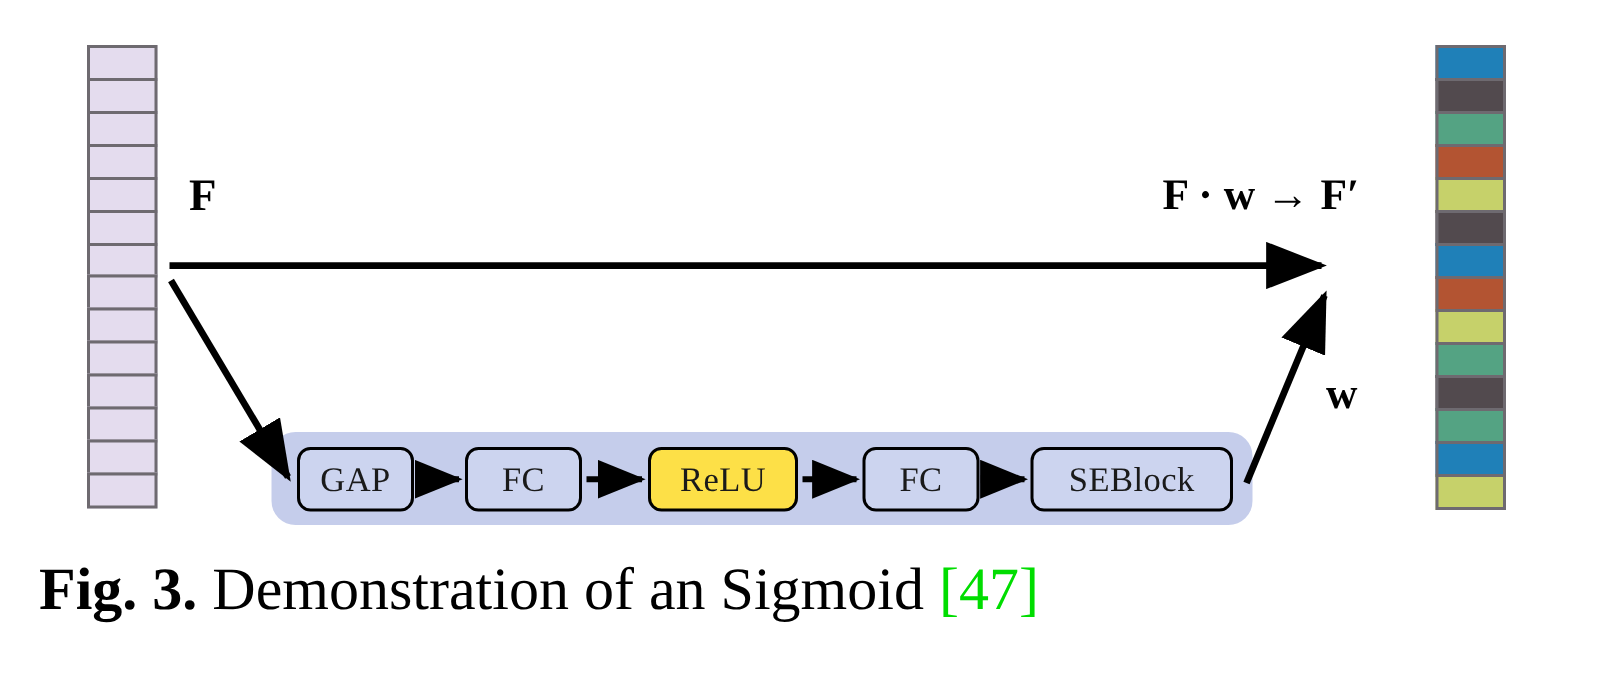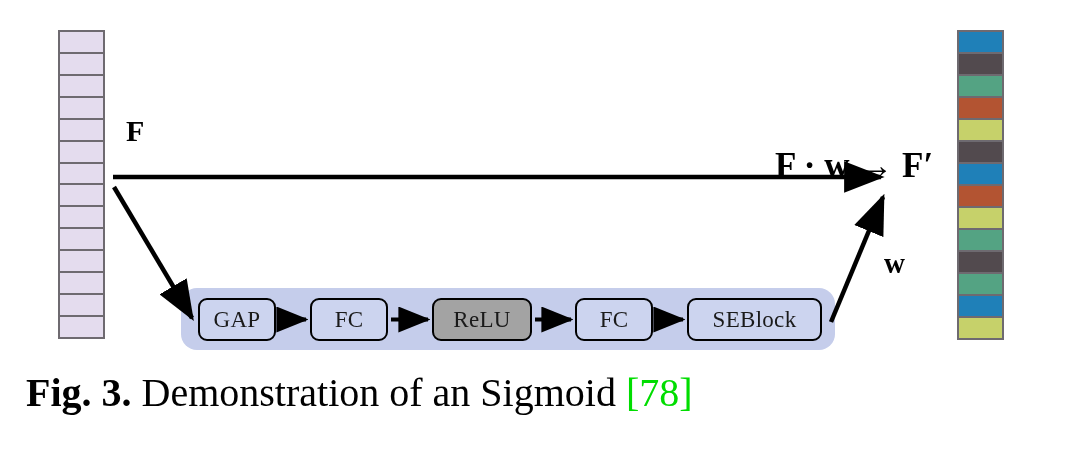--- a/index.html
+++ b/index.html
@@ -93,22 +93,21 @@
     line-height: 1;
   }
   #label-input-F {
     left: 126px;
     top: 116px;
     font-size: 30px;
   }
   #label-output-formula {
     left: 775px;
     top: 116px;
-    font-size: 35px;
-    margin-top: 32px;
+    font-size: 29px;
   }
   #label-weight-w {
     left: 884px;
     top: 249px;
     font-size: 29px;
   }
 
   
   #figure-caption {
     position: absolute;
@@ -177,21 +176,21 @@
     </div>
 
   <div id="se-block-container" style="background: rgb(197, 205, 235);"></div>
 
   <div id="se-stage-gap" class="se-stage" style="background: rgb(204, 212, 239); border-color: rgb(0, 0, 0);">
     <span>GAP</span>
   </div>
   <div id="se-stage-fc1" class="se-stage" style="background: rgb(204, 212, 239); border-color: rgb(0, 0, 0);">
     <span>FC</span>
   </div>
-  <div id="se-stage-relu" class="se-stage" style="background: #a3a3a3; border-color: rgb(0, 0, 0);">
+  <div id="se-stage-relu" class="se-stage" style="background: #fde047; border-color: rgb(0, 0, 0);">
     <span>ReLU</span>
   </div>
   <div id="se-stage-fc2" class="se-stage" style="background: rgb(204, 212, 239); border-color: rgb(0, 0, 0);">
     <span>FC</span>
   </div>
   <div id="se-stage-sigmoid" class="se-stage" style="background: rgb(204, 212, 239); border-color: rgb(0, 0, 0);">
     <span>SEBlock</span>
   </div>
 
   <div id="label-input-F" class="math-label">F</div>
@@ -220,16 +219,16 @@
     <line x1="831" y1="322" x2="883" y2="197" stroke="#000000" stroke-width="4.5" marker-end="url(#arrowhead-big)"></line>
 
     
     <line x1="279" y1="319.5" x2="306" y2="319.5" stroke="#000000" stroke-width="4" marker-end="url(#arrowhead-small)"></line>
     <line x1="391" y1="319.5" x2="428" y2="319.5" stroke="#000000" stroke-width="4" marker-end="url(#arrowhead-small)"></line>
     <line x1="535" y1="319.5" x2="571" y2="319.5" stroke="#000000" stroke-width="4" marker-end="url(#arrowhead-small)"></line>
     <line x1="656" y1="319.5" x2="683" y2="319.5" stroke="#000000" stroke-width="4" marker-end="url(#arrowhead-small)"></line>
   </svg>
 
   <div id="figure-caption">
-    <span id="caption-label">Fig. 3.</span><span id="caption-body"> Demonstration of an Sigmoid </span><span id="caption-citation" style="color: rgb(0, 221, 0);">[78]</span>
+    <span id="caption-label">Fig. 3.</span><span id="caption-body"> Demonstration of an Sigmoid </span><span id="caption-citation" style="color: rgb(0, 221, 0);">[47]</span>
   </div>
 
 </div>
 
 </body></html>

